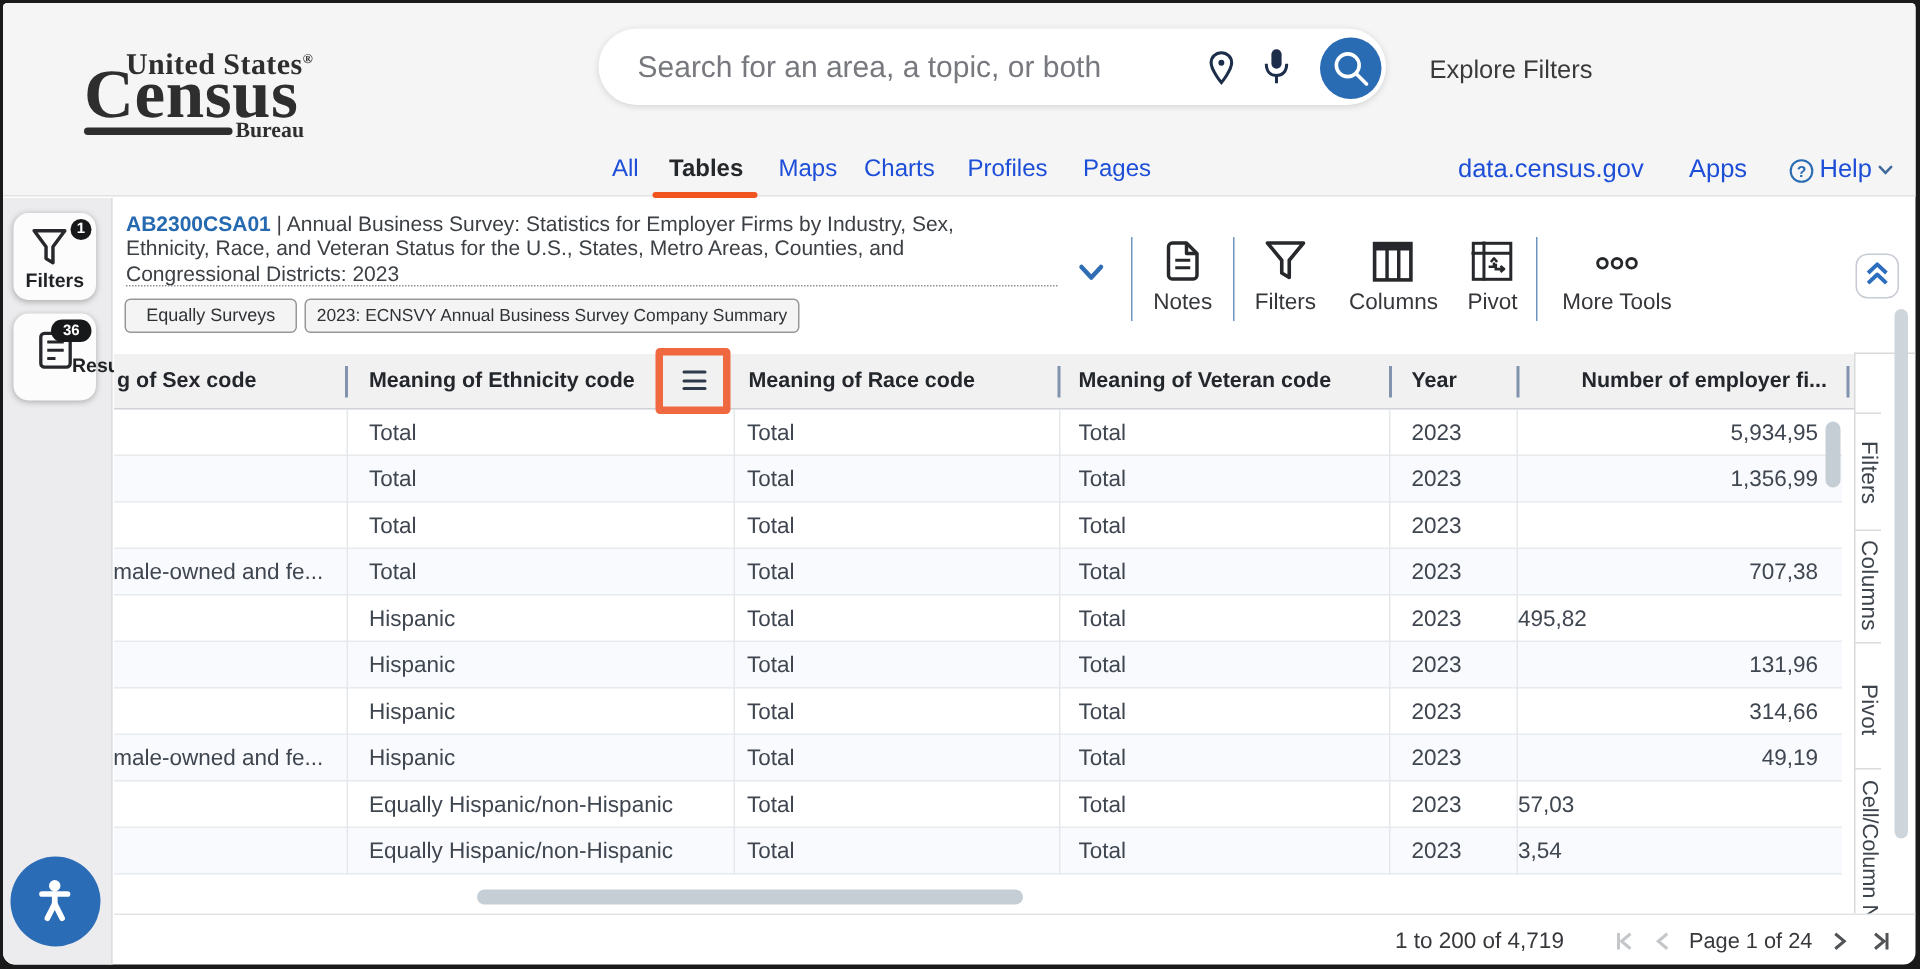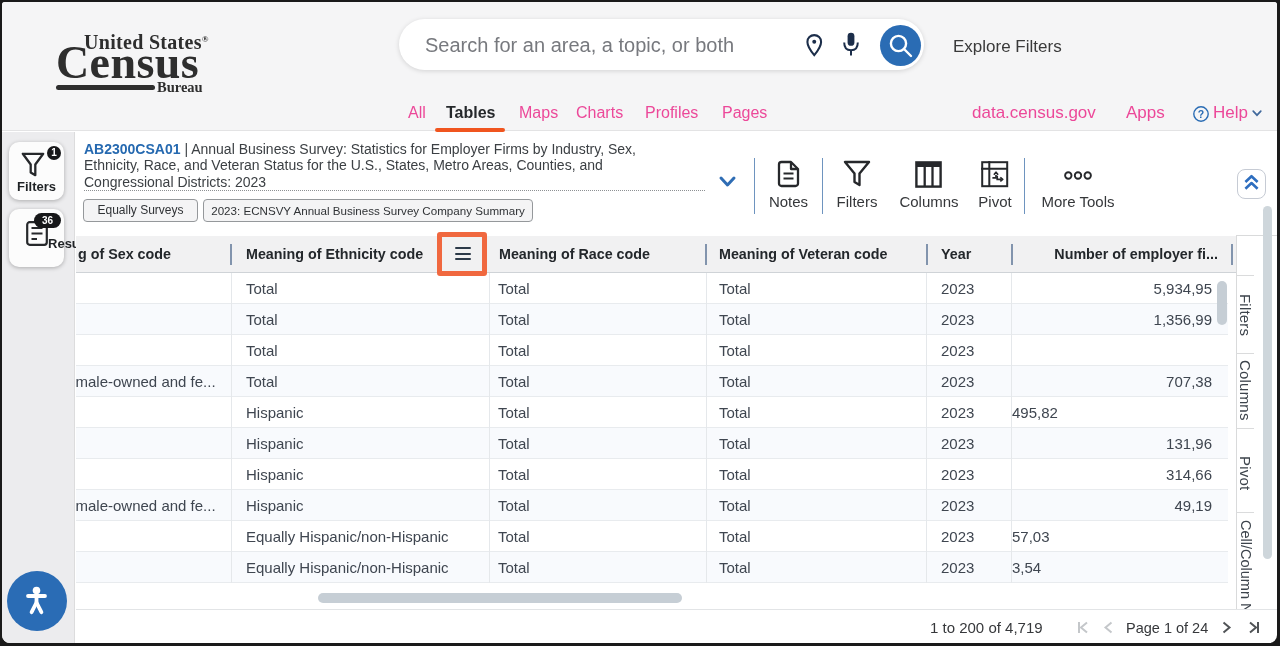--- a/index.html
+++ b/index.html
@@ -6,21 +6,21 @@
 html,body { width:1280px; height:646px; background:#1a1a1a; overflow:hidden; }
 body { font-family:"Liberation Sans", sans-serif; }
 #win { position:absolute; left:2px; top:2px; width:1275px; height:641px; background:#fff; overflow:hidden; border-radius:3px 3px 8px 8px; }
 #page { position:absolute; left:-2px; top:-2px; width:1280px; height:646px;padding-left:48px; }
 .abs { position:absolute; }
 
 #hdr { position:absolute; left:0; top:0; width:1280px; height:131px; background:#f5f5f6; border-bottom:1px solid #e3e3e4; }
 .serif { font-family:"Liberation Serif", serif; font-weight:bold; color:#2e2e2e; }
 #pill { position:absolute; left:399px; top:19px; width:525px; height:51px; background:#fff; border-radius:26px; box-shadow:0 1px 5px rgba(0,0,0,0.14); }
 #srch-btn { position:absolute; left:880px; top:25px; width:41px; height:41px; border-radius:50%; background:#2a6cb4; }
-.nav { position:absolute; top:104px; height:18px; line-height:18px; font-size:16px; color:#ec4899; }
+.nav { position:absolute; top:104px; height:18px; line-height:18px; font-size:16px; color:#1d4ed8; }
 .nav.b { font-weight:bold; color:#25282b; }
 #tab-line { position:absolute; left:435px; top:128px; width:70px; height:4px; background:#f0551f; border-radius:2px; }
 
 #lrail { position:absolute; left:0; top:132px; width:75px; height:514px; background:#ececee; border-right:1px solid #dcdcdd; }
 .railbtn { position:absolute; left:9px; width:55px; height:58px; background:#fcfcfc; border-radius:10px; box-shadow:0 1px 4px rgba(0,0,0,0.28); }
 .raillbl { position:absolute; width:55px; text-align:center; font-size:13px; font-weight:bold; color:#1f2225; }
 .badge { position:absolute; background:#17181a; color:#fff; font-size:10px; font-weight:bold; text-align:center; border-radius:8px; }
 
 #title { position:absolute; left:84px; top:141px; width:640px; font-size:14px; line-height:16.3px; color:#3c4044; }
 #title b { color:#2569b0; font-weight:bold; }

